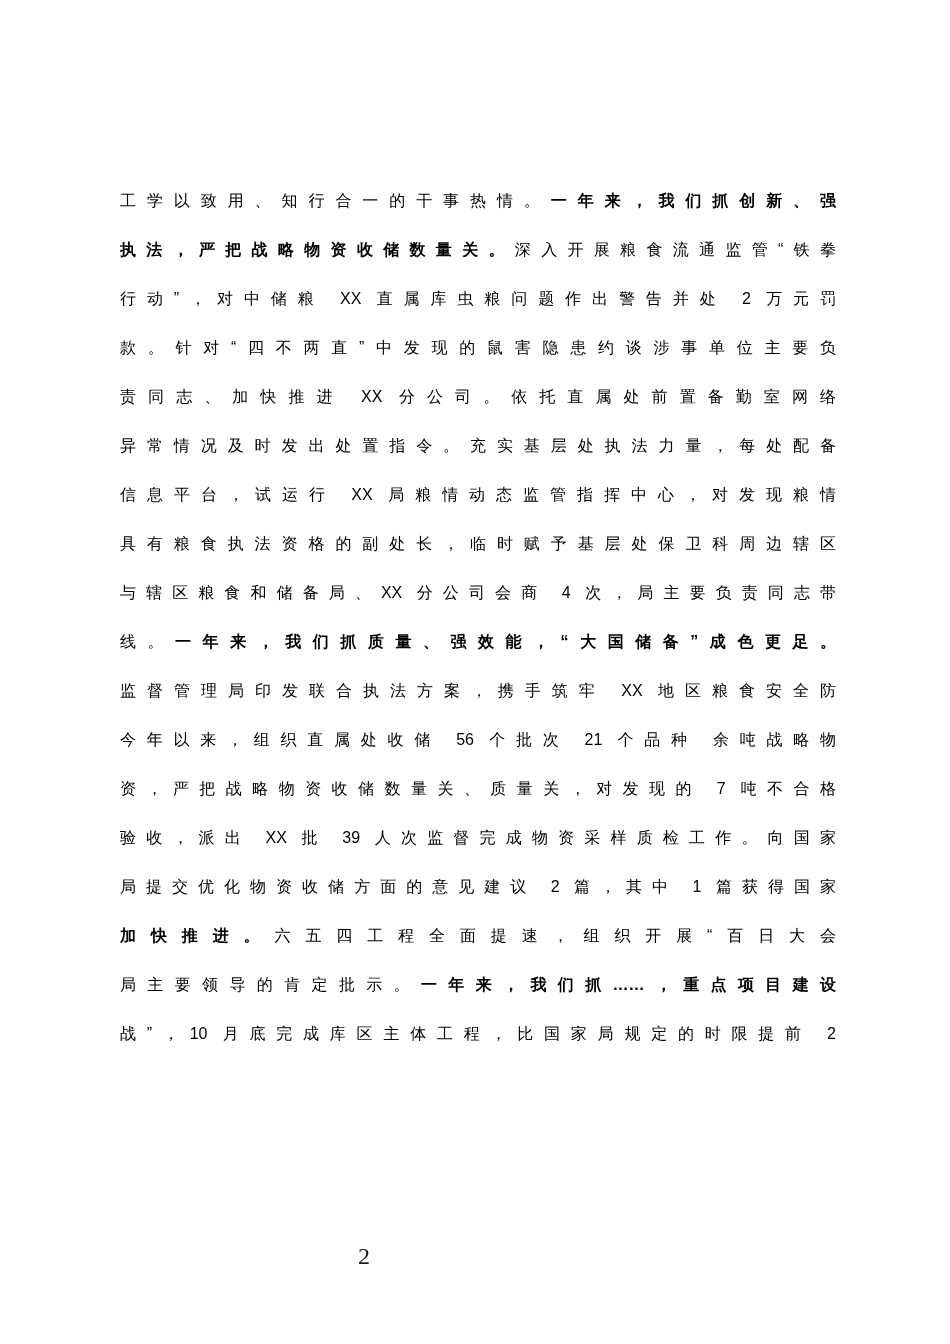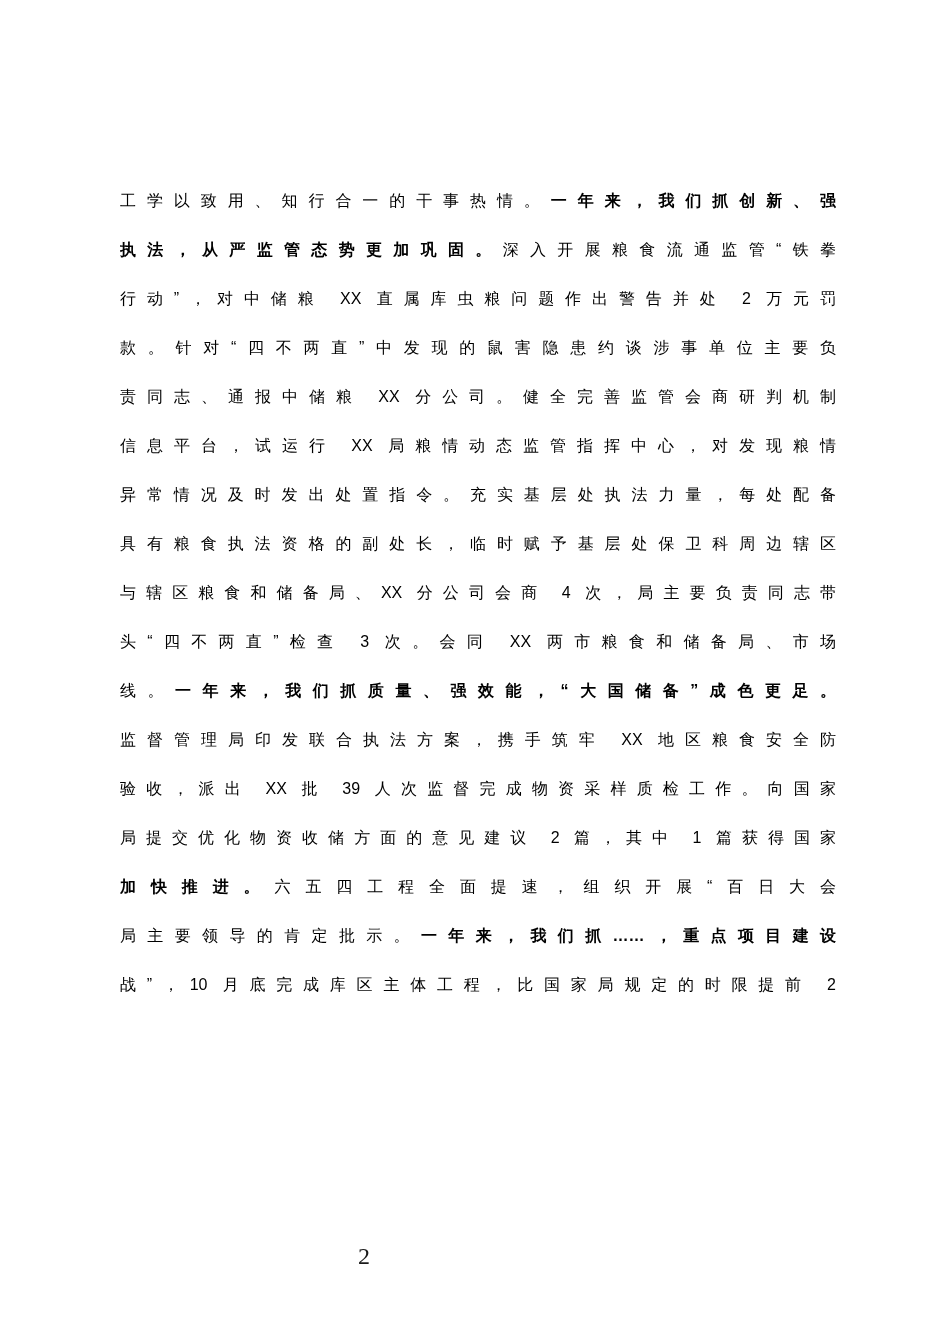--- a/index.html
+++ b/index.html
@@ -53,31 +53,32 @@
     line-height: 26px;
     color: #1a1a1a;
   }
 </style>
 </head>
 <body style="background: rgb(255, 255, 255);">
 
 <div class="doc-page">
   <div class="doc-body" style="color: rgb(0, 0, 0);">
       <div class="text-line"><span class="run">工学以致用、知行合一的干事热情。</span><span class="run bold">一年来，我们抓创新、强</span></div>
-      <div class="text-line"><span class="run bold">执法，从严监管态势更加巩固。</span><span class="run">深入开展粮食流通监管“铁拳</span></div>
+      <div class="text-line"><span class="run bold">执法，严把战略物资收储数量关。</span><span class="run">深入开展粮食流通监管“铁拳</span></div>
       <div class="text-line"><span class="run">行动”，对中储粮 XX 直属库虫粮问题作出警告并处 2 万元罚</span></div>
       <div class="text-line"><span class="run">款。针对“四不两直”中发现的鼠害隐患约谈涉事单位主要负</span></div>
-      <div class="text-line"><span class="run">责同志、通报中储粮 XX 分公司。健全完善监管会商研判机制</span></div>
+      <div class="text-line"><span class="run">责同志、加快推进 XX 分公司。依托直属处前置备勤室网络</span></div>
+      <div class="text-line"><span class="run">异常情况及时发出处置指令。充实基层处执法力量，每处配备</span></div>
       <div class="text-line"><span class="run">信息平台，试运行 XX 局粮情动态监管指挥中心，对发现粮情</span></div>
-      <div class="text-line"><span class="run">异常情况及时发出处置指令。充实基层处执法力量，每处配备</span></div>
       <div class="text-line"><span class="run">具有粮食执法资格的副处长，临时赋予基层处保卫科周边辖区</span></div>
       <div class="text-line"><span class="run">与辖区粮食和储备局、XX 分公司会商 4 次，局主要负责同志带</span></div>
-      <div class="text-line"><span class="run">头“四不两直”检查 3 次。会同 XX 两市粮食和储备局、市场</span></div>
       <div class="text-line"><span class="run">线。</span><span class="run bold">一年来，我们抓质量、强效能，“大国储备”成色更足。</span></div>
       <div class="text-line"><span class="run">监督管理局印发联合执法方案，携手筑牢 XX 地区粮食安全防</span></div>
+      <div class="text-line"><span class="run">今年以来，组织直属处收储 56 个批次 21 个品种 余吨战略物</span></div>
+      <div class="text-line"><span class="run">资，严把战略物资收储数量关、质量关，对发现的 7 吨不合格</span></div>
       <div class="text-line"><span class="run">验收，派出 XX 批 39 人次监督完成物资采样质检工作。向国家</span></div>
       <div class="text-line"><span class="run">局提交优化物资收储方面的意见建议 2 篇，其中 1 篇获得国家</span></div>
       <div class="text-line"><span class="run bold">加快推进。</span><span class="run">六五四工程全面提速，组织开展“百日大会</span></div>
       <div class="text-line"><span class="run">局主要领导的肯定批示。</span><span class="run bold">一年来，我们抓……，重点项目建设</span></div>
       <div class="text-line"><span class="run">战”，10 月底完成库区主体工程，比国家局规定的时限提前 2</span></div>
     </div>
   <div class="page-number">2</div>
 </div>
 
 </body></html>

